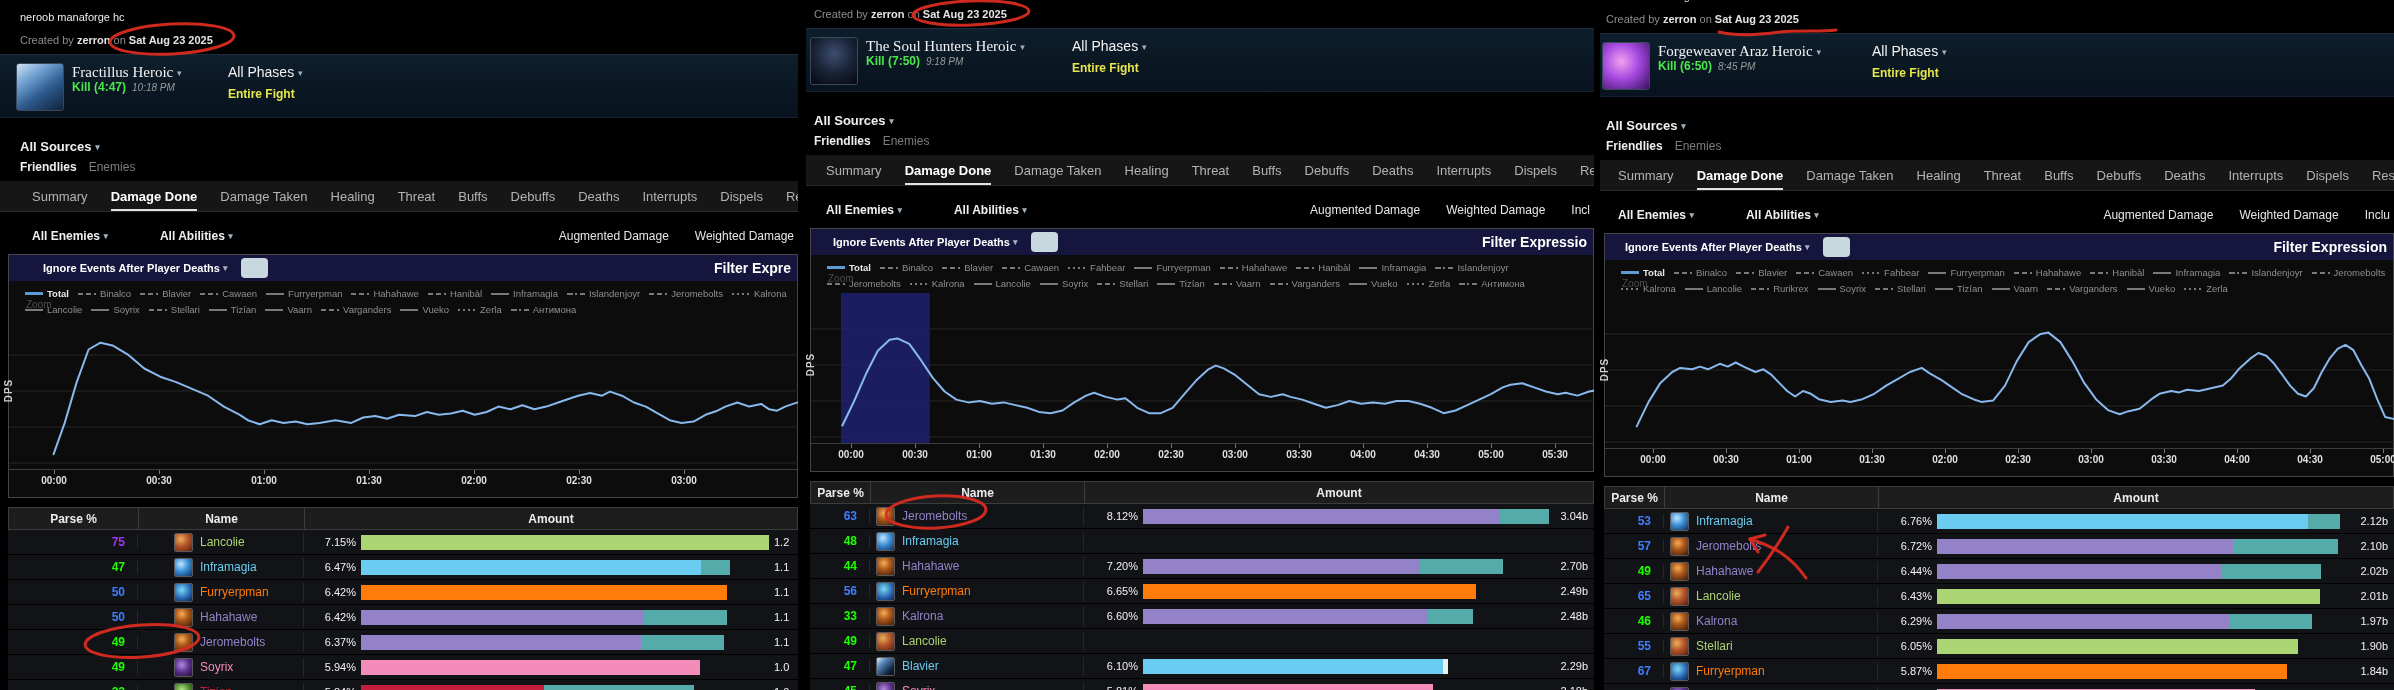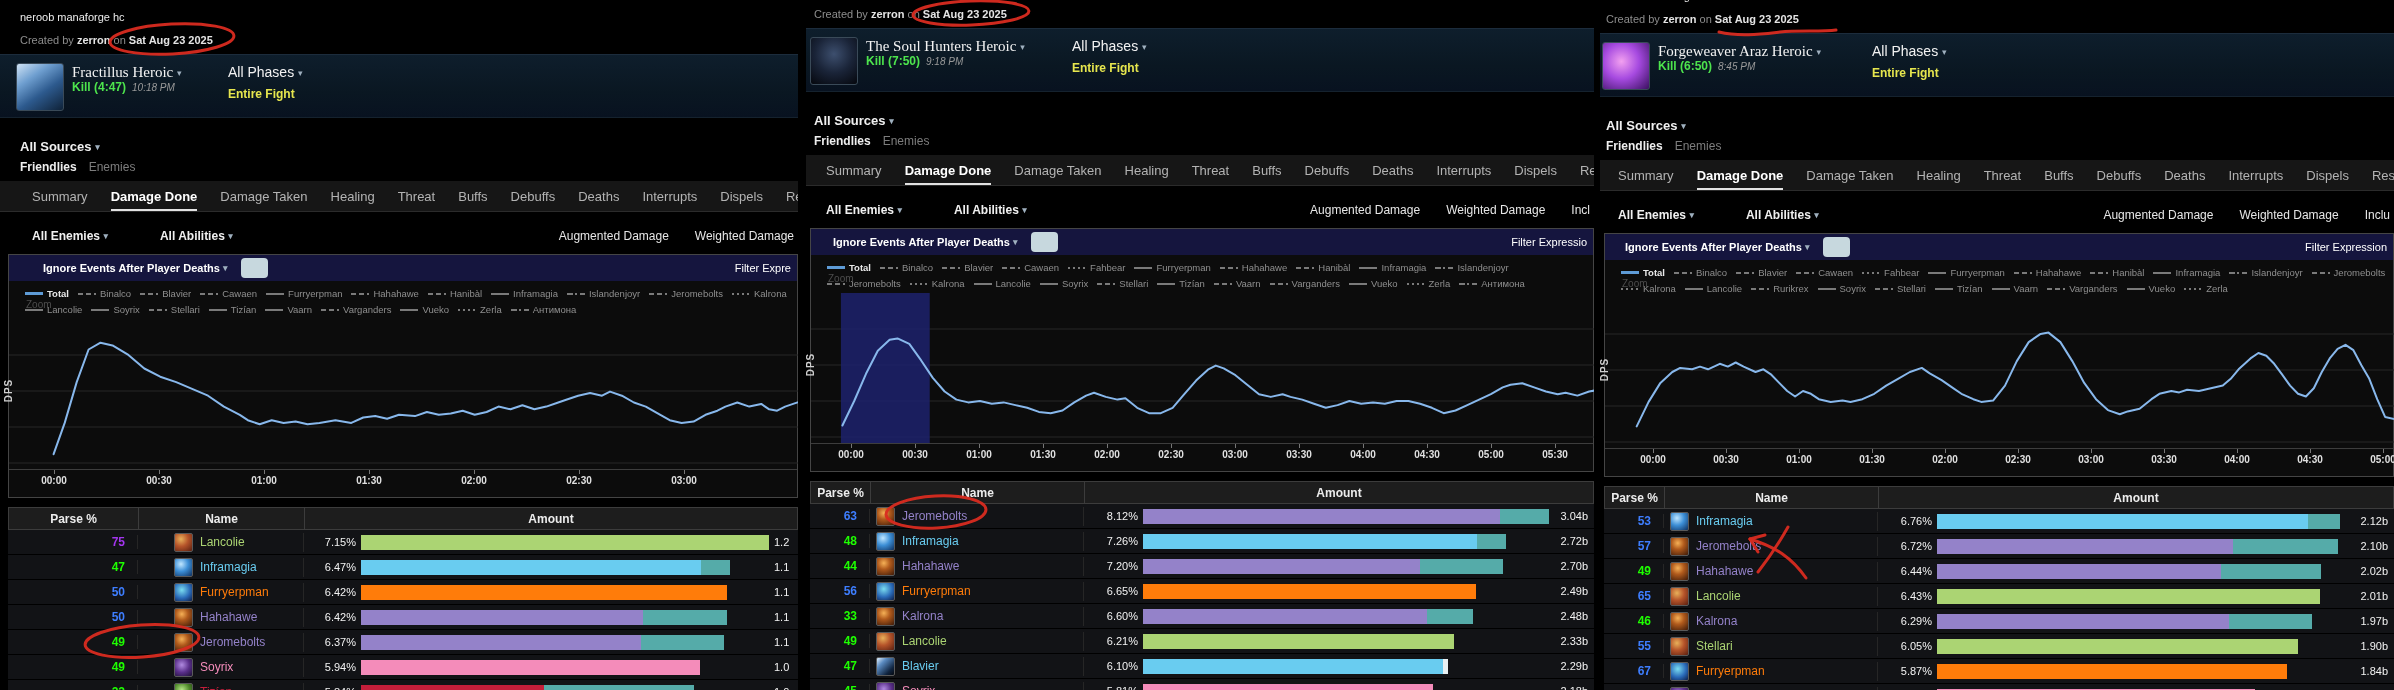--- a/index.html
+++ b/index.html
@@ -42,21 +42,21 @@
   .filters .lf{position:absolute;left:calc(var(--plx) + 12px);font-size:12px;font-weight:bold;color:#f0f0f0;white-space:nowrap;}
   .filters .lf span{margin-right:26px;}
   .filters .rf{position:absolute;right:4px;font-size:12px;color:#e6e6e6;white-space:nowrap;}
   .filters .rf span{margin-left:26px;}
 
   .module{left:var(--modx);top:calc(233px + var(--oy));width:calc(100% - var(--modx));height:244px;
           border:1px solid #454545;box-sizing:border-box;background:#0c0c0c;}
   .ignorebar{position:absolute;left:0;top:0;width:100%;height:26px;background:#15153e;display:flex;align-items:center;}
   .ignorebar .lbl{font-size:11px;font-weight:bold;color:#fff;margin-left:calc(var(--plx) + 14px);white-space:nowrap;}
   .toggle{width:27px;height:20px;background:#c7d8de;border-radius:4px;margin-left:14px;flex:none;}
-  .ignorebar .fexp{margin-left:auto;margin-right:6px;font-size:11px;font-weight:normal;color:#fff;white-space:nowrap;}
+  .ignorebar .fexp{margin-left:auto;margin-right:6px;font-size:14px;font-weight:bold;color:#fff;white-space:nowrap;}
   .legend{position:absolute;left:16px;right:2px;top:31px;height:31px;overflow:hidden;
           display:flex;flex-wrap:wrap;align-content:flex-start;column-gap:9px;row-gap:1px;}
   .li{display:flex;align-items:center;height:15px;font-size:9.5px;color:#8f8f8f;white-space:nowrap;flex:none;}
   .li .mk{width:18px;height:2px;background:#7a7a7a;margin-right:4px;flex:none;}
   .li.total{color:#e8e8e8;font-weight:bold;}
   .li.total .mk{height:3px;background:#5e9bd6;}
   .mk.m-dash{background:repeating-linear-gradient(90deg,#7a7a7a 0 5px,transparent 5px 8px);}
   .mk.m-dot{background:repeating-linear-gradient(90deg,#7a7a7a 0 2px,transparent 2px 5px);}
   .mk.m-dashdot{background:repeating-linear-gradient(90deg,#7a7a7a 0 6px,transparent 6px 8px,#7a7a7a 8px 10px,transparent 10px 13px);}
   .zoomlbl{position:absolute;left:17px;top:44px;font-size:10px;color:#4c4c4c;}
@@ -538,28 +538,20 @@
             </span>
             <span class="amt">3.04b</span>
           </div>
         </div>
         <div class="trow">
           <div class="td-parse" style="color: rgb(30, 255, 0);">48</div>
           <div class="td-name">
             <span class="cicon icon-mage"></span>
             <span style="color: rgb(105, 204, 240);">Inframagia</span>
           </div>
-          <div class="td-amt">
-            <span class="pct">7.26%</span>
-            <span class="barwrap">
-              <span class="bar-main" style="width: 333.9px; background: rgb(105, 204, 240);"></span>
-              <span class="bar-tip" style="width: 29px; background: rgb(85, 171, 169);"></span>
-            </span>
-            <span class="amt">2.72b</span>
-          </div>
         </div>
         <div class="trow">
           <div class="td-parse" style="color: rgb(30, 255, 0);">44</div>
           <div class="td-name">
             <span class="cicon icon-lock"></span>
             <span style="color: rgb(148, 130, 201);">Hahahawe</span>
           </div>
           <div class="td-amt">
             <span class="pct">7.20%</span>
             <span class="barwrap">
@@ -596,27 +588,20 @@
               <span class="bar-tip" style="width: 46.2px; background: rgb(85, 171, 169);"></span>
             </span>
             <span class="amt">2.48b</span>
           </div>
         </div>
         <div class="trow">
           <div class="td-parse" style="color: rgb(30, 255, 0);">49</div>
           <div class="td-name">
             <span class="cicon icon-hunter"></span>
             <span style="color: rgb(171, 212, 115);">Lancolie</span>
-          </div>
-          <div class="td-amt">
-            <span class="pct">6.21%</span>
-            <span class="barwrap">
-              <span class="bar-main" style="width: 310.6px; background: rgb(171, 212, 115);"></span>
-            </span>
-            <span class="amt">2.33b</span>
           </div>
         </div>
         <div class="trow">
           <div class="td-parse" style="color: rgb(30, 255, 0);">47</div>
           <div class="td-name">
             <span class="cicon icon-mage2"></span>
             <span style="color: rgb(105, 204, 240);">Blavier</span>
           </div>
           <div class="td-amt">
             <span class="pct">6.10%</span>

